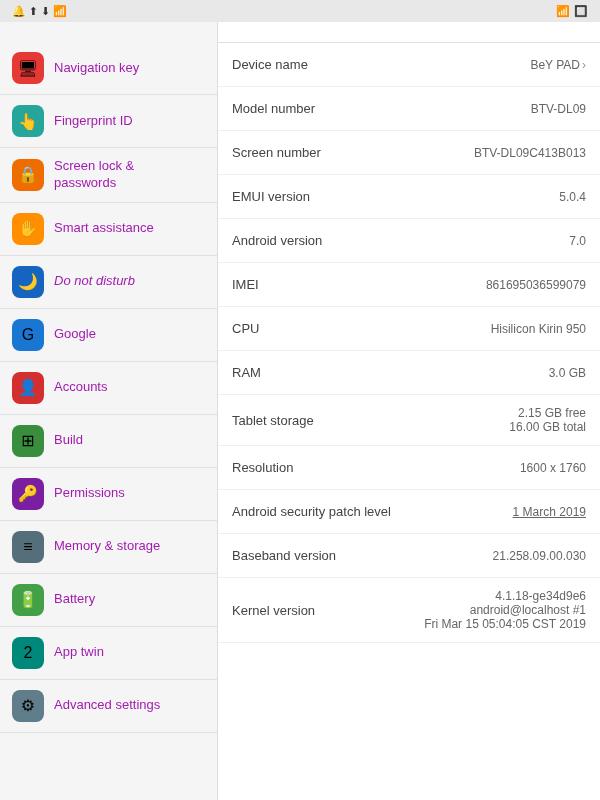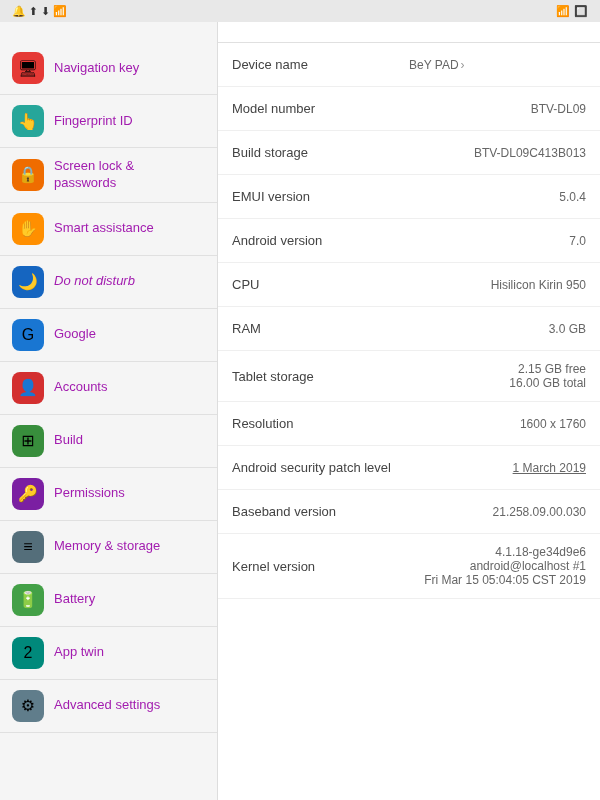--- a/index.html
+++ b/index.html
@@ -110,20 +110,21 @@
     .info-value {
       font-size: 12px;
       color: #666;
       text-align: right;
       flex: 1;
     }
 
     .info-value.arrow {
       display: flex;
       align-items: center;
+      justify-content: flex-end;
       gap: 2px;
     }
 
     .chevron {
       color: #999;
       font-size: 12px;
     }
 
     
     .icon-red { background: #e53935; }
@@ -222,30 +223,34 @@
     <div id="content-rows-container">
     <div class="info-row">
           <span class="info-label">Device name</span>
           <span class="info-value arrow" style="white-space: pre-line;">BeY PAD<span class="chevron">›</span></span>
         </div>
         <div class="info-row">
           <span class="info-label">Model number</span>
           <span class="info-value" style="white-space: pre-line;">BTV-DL09</span>
         </div>
         <div class="info-row">
-          <span class="info-label">Build storage</span>
+          <span class="info-label">Screen number</span>
           <span class="info-value" style="white-space: pre-line;">BTV-DL09C413B013</span>
         </div>
         <div class="info-row">
           <span class="info-label">EMUI version</span>
           <span class="info-value" style="white-space: pre-line;">5.0.4</span>
         </div>
         <div class="info-row">
           <span class="info-label">Android version</span>
           <span class="info-value" style="white-space: pre-line;">7.0</span>
+        </div>
+        <div class="info-row">
+          <span class="info-label">IMEI</span>
+          <span class="info-value" style="white-space: pre-line;">861695036599079</span>
         </div>
         <div class="info-row">
           <span class="info-label">CPU</span>
           <span class="info-value" style="white-space: pre-line;">Hisilicon Kirin 950</span>
         </div>
         <div class="info-row">
           <span class="info-label">RAM</span>
           <span class="info-value" style="white-space: pre-line;">3.0 GB</span>
         </div>
         <div class="info-row">

